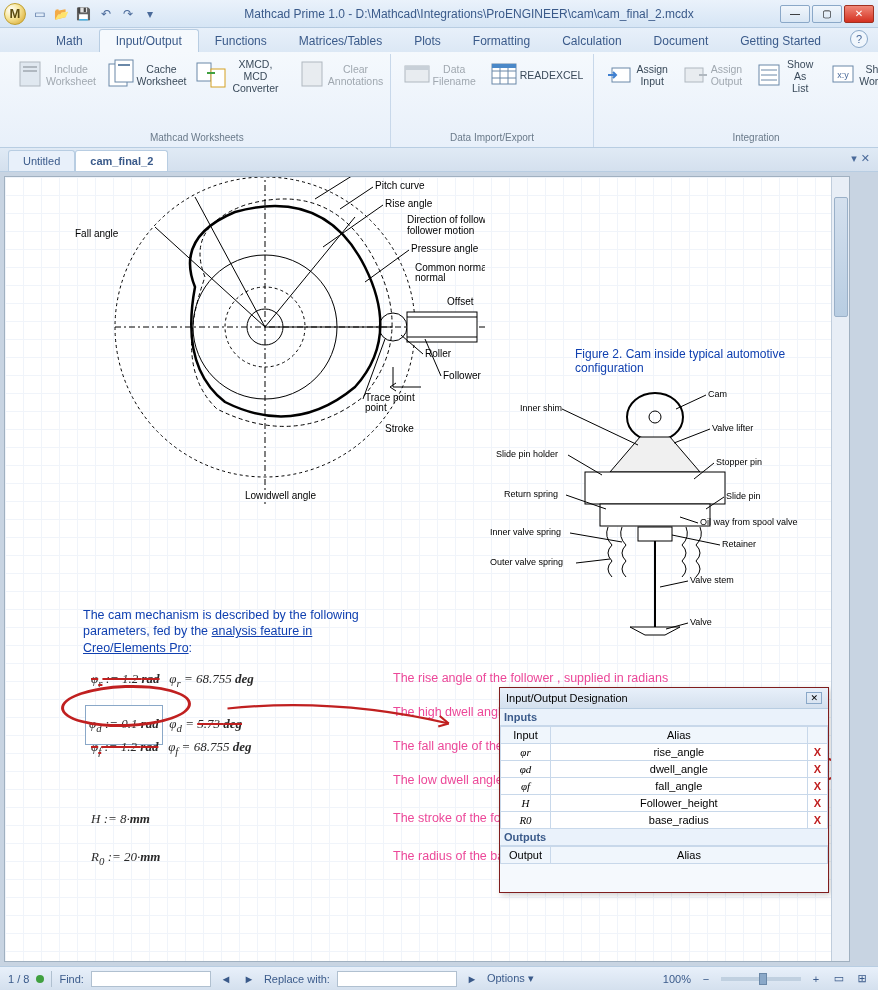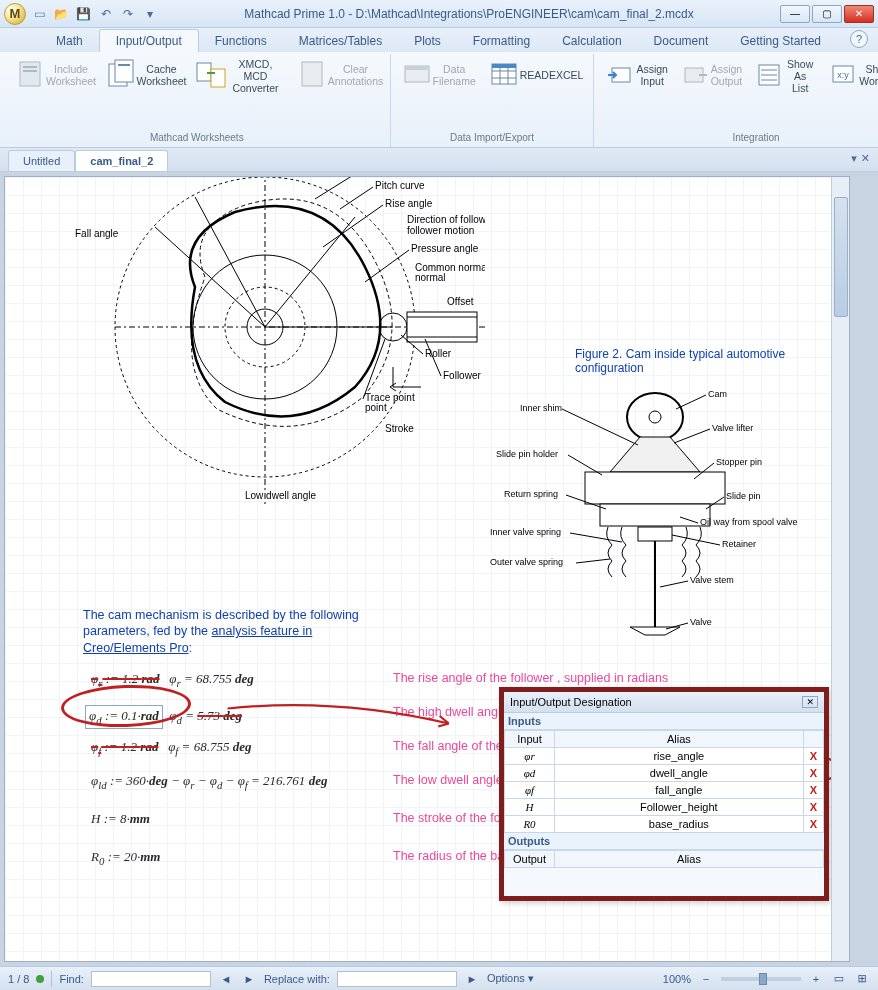--- a/index.html
+++ b/index.html
@@ -54,25 +54,25 @@
 .paragraph a { text-decoration: underline; }
 
 .eqrow { position: absolute; font-family: "Times New Roman", serif; font-size: 13px; font-style: italic; color: #2a2a2a; }
 .eqrow .unit { font-style: italic; font-weight: bold; }
 .desc { position: absolute; color: #ec4899; font-size: 12.5px; }
 
 .ellipse1 { position: absolute; left: 56px; top: 508px; width: 130px; height: 42px; border: 3px solid #c02020; border-radius: 50%; transform: rotate(-2deg); }
 .arrow1 { position: absolute; left: 180px; top: 524px; width: 310px; height: 30px; }
 .ellipse2 { position: absolute; left: 498px; top: 564px; width: 340px; height: 56px; border: 3px solid #c02020; border-radius: 50%; }
 
-.eq-box { border: 1px solid #8aa8c8; padding: 2px 3px; background: #fff; display: inline-block; }
+.eq-box { border: 1px solid #8aa8c8; padding: 10px 3px; background: #fff; display: inline-block; }
 .strike { text-decoration: line-through; text-decoration-color: #c02020; text-decoration-thickness: 2px; }
 
 
-.io-popup { position: absolute; left: 494px; top: 510px; width: 330px; background: #f5f9fd; border: 5px solid #7f1d1d; box-shadow: 2px 2px 6px rgba(0,0,0,.2); font-size: 11px; }
+.io-popup { position: absolute; left: 494px; top: 510px; width: 330px; background: #f5f9fd; border: 1px solid #7f1d1d; box-shadow: 2px 2px 6px rgba(0,0,0,.2); font-size: 11px; }
 .io-title { background: linear-gradient(#e8f0fa, #d4e0ee); padding: 4px 6px; display: flex; justify-content: space-between; border-bottom: 1px solid #b8cde2; font-size: 11px; }
 .io-section { padding: 2px 4px; color: #3a5a8a; border-bottom: 1px solid #c8d8ea; background: #eaf2fb; font-weight: bold; }
 .io-table { width: 100%; border-collapse: collapse; }
 .io-table th, .io-table td { border: 1px solid #c8d8ea; padding: 2px 6px; text-align: center; font-size: 11px; background: #fff; }
 .io-table th { background: #f0f6fc; font-weight: normal; }
 .io-table td.x { color: #c02020; font-weight: bold; width: 20px; }
 .io-table td.sym { font-family: "Times New Roman", serif; font-style: italic; width: 50px; }
 
 
 .statusbar { position: absolute; bottom: 0; left: 0; right: 0; height: 24px; background: linear-gradient(#e8f0fa, #d4e0ee); border-top: 1px solid #b8cde2; display: flex; align-items: center; padding: 0 8px; gap: 7px; font-size: 11px; color: #3a5a8a; }
@@ -357,23 +357,20 @@
       <div class="eqrow" style="left:80px; top:528px;">
         <span class="eq-box">φ<sub>d</sub> := 0.1·<span class="unit">rad</span></span> &nbsp;φ<sub>d</sub> = <span class="strike">5.73 <span class="unit">deg</span></span>
       </div>
       <div class="desc" style="left:388px; top:528px;">The high dwell angl</div>
 
       <div class="eqrow" style="left:86px; top:562px;">
         <span class="strike">φ<sub>f</sub> := 1.2·<span class="unit">rad</span></span> &nbsp; φ<sub>f</sub> = 68.755 <span class="unit">deg</span>
       </div>
       <div class="desc" style="left:388px; top:562px;">The fall angle of the</div>
 
-      <div class="eqrow" style="left:86px; top:596px;">
-        φ<sub>ld</sub> := 360·<span class="unit">deg</span> − φ<sub>r</sub> − φ<sub>d</sub> − φ<sub>f</sub> = 216.761 <span class="unit">deg</span>
-      </div>
       <div class="desc" style="left:388px; top:596px;">The low dwell angle</div>
 
       <div class="eqrow" style="left:86px; top:634px;">
         H := 8·<span class="unit">mm</span>
       </div>
       <div class="desc" style="left:388px; top:634px;">The stroke of the fo</div>
 
       <div class="eqrow" style="left:86px; top:672px;">
         R<sub>0</sub> := 20·<span class="unit">mm</span>
       </div>

